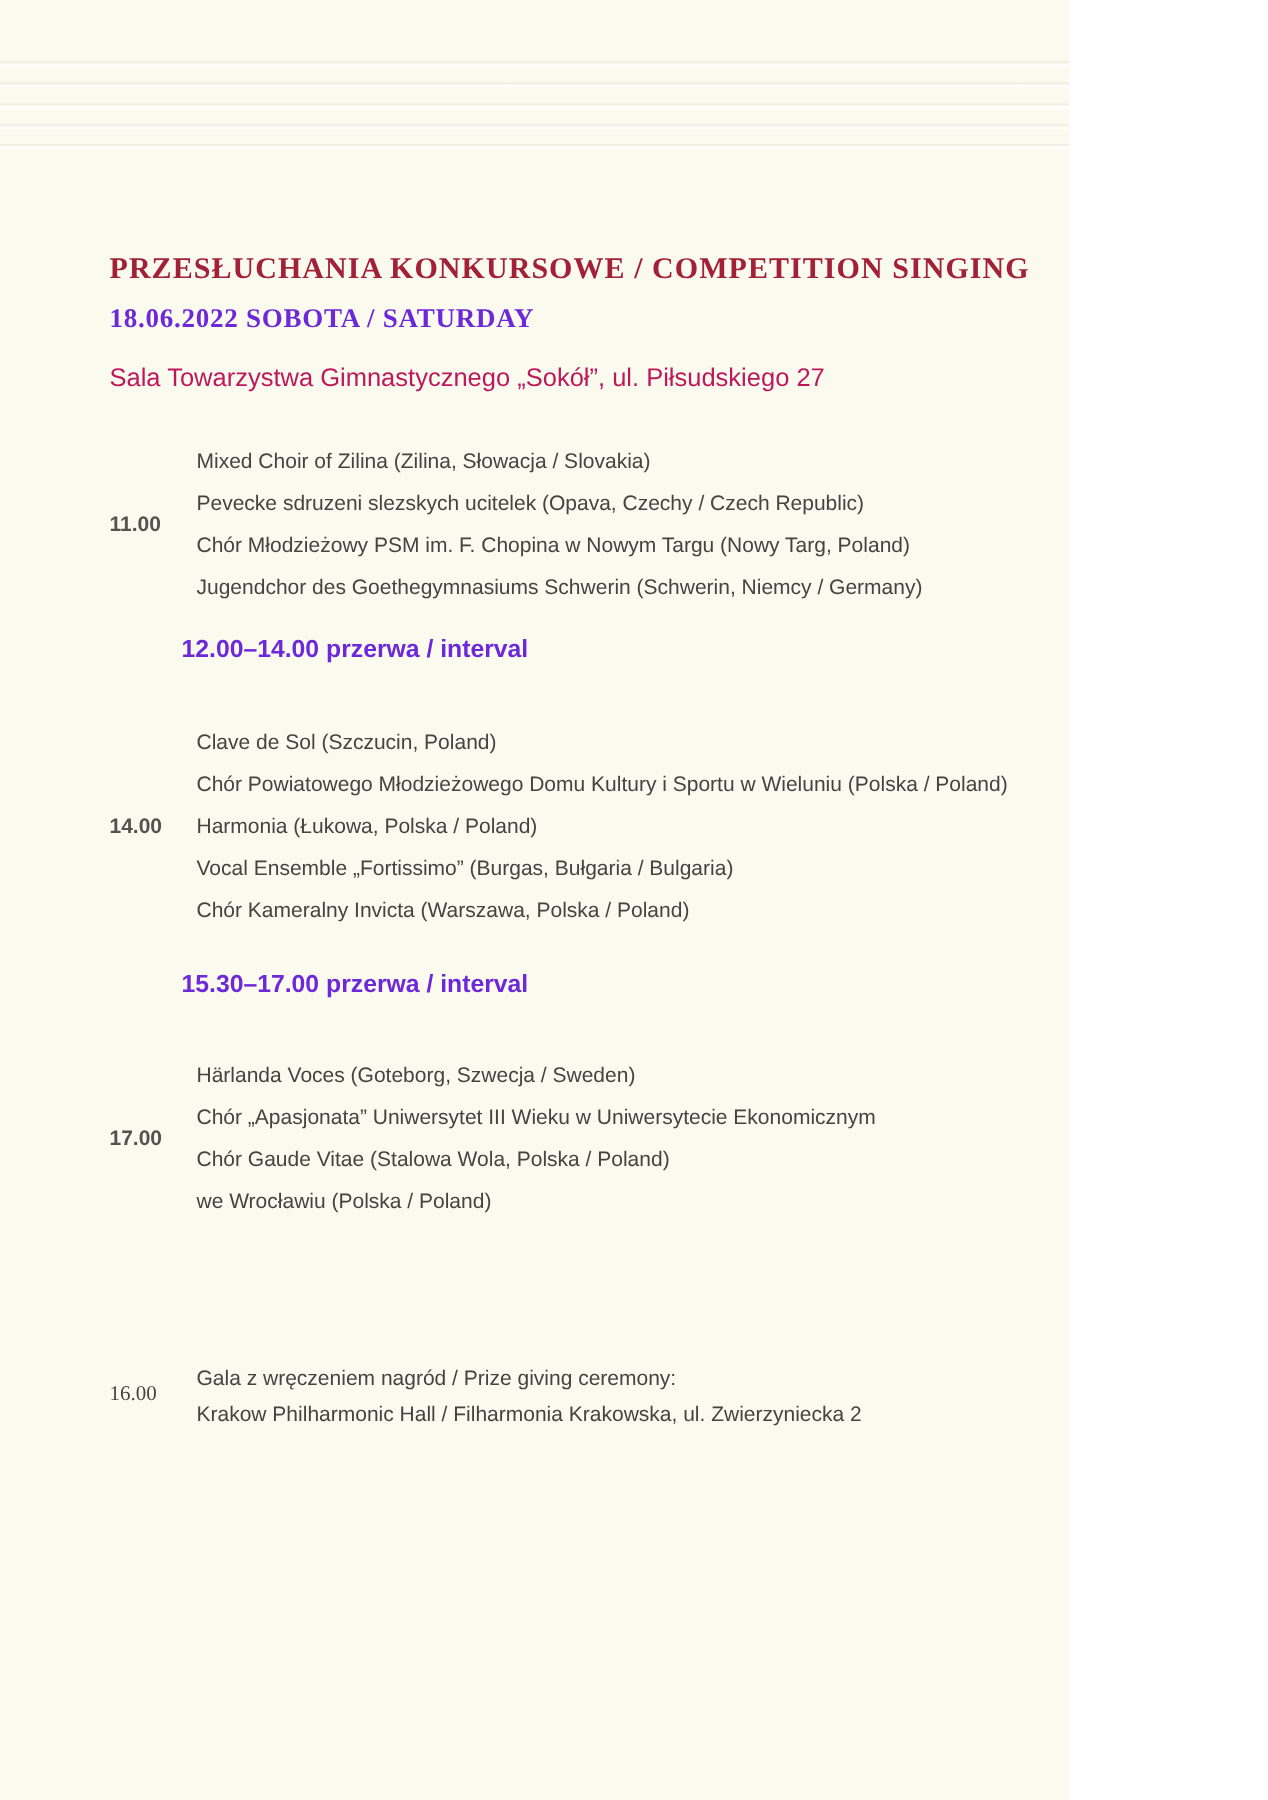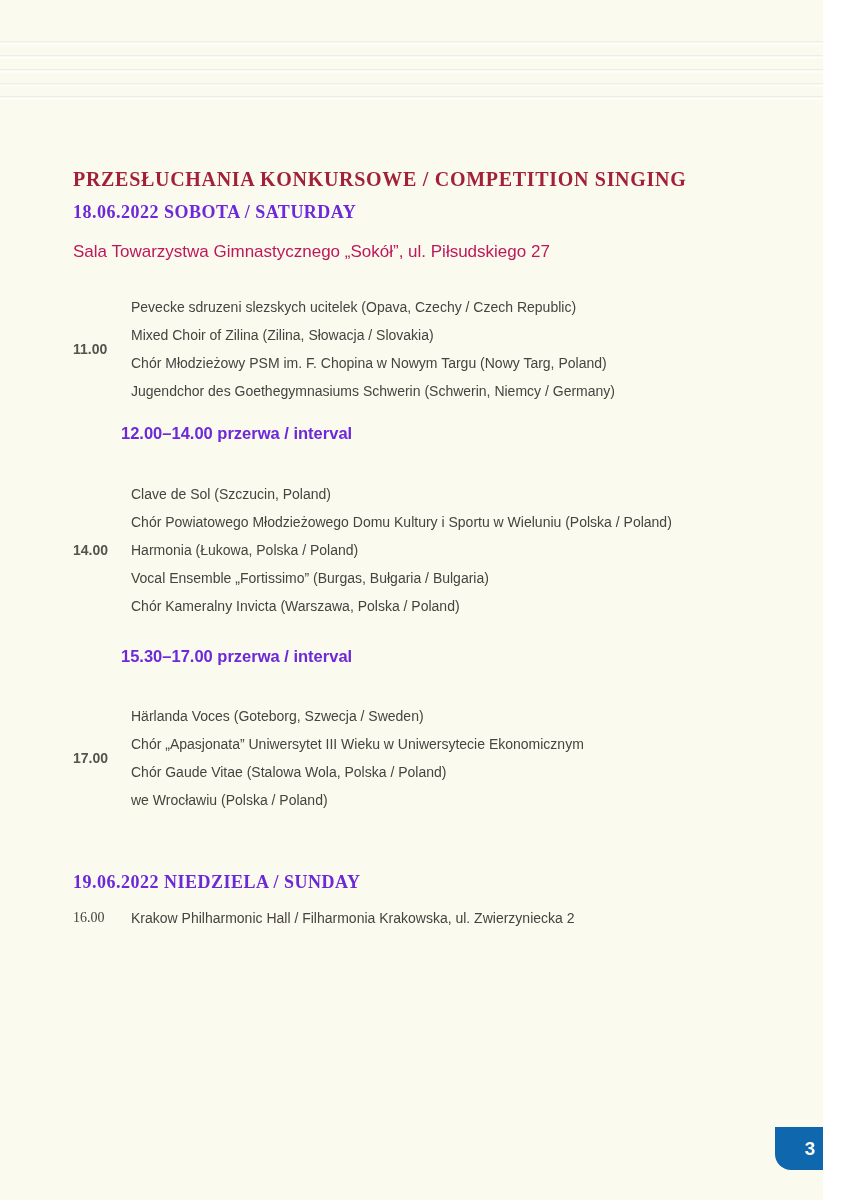--- a/index.html
+++ b/index.html
@@ -1,18 +1,18 @@
 <!DOCTYPE html>
 <html><head>
 <meta charset="utf-8">
 <style>
   html, body { margin: 0; padding: 0; }
   .page {
     position: relative;
-    width: 823px;
+    width: 713px;
     height: 1200px;
     background: #fbfaee;
     font-family: "Liberation Sans", sans-serif;
     color: #454440;
     overflow: hidden;
   }
   .staff-line {
     position: absolute;
     left: 0; right: 0;
     height: 4px;
@@ -99,22 +99,22 @@
 
   <h1 class="doc-title">PRZESŁUCHANIA KONKURSOWE / COMPETITION SINGING</h1>
 
   <h2 class="day-heading" style="top:202px">18.06.2022 SOBOTA / SATURDAY</h2>
 
   <p class="venue">Sala Towarzystwa Gimnastycznego „Sokół”, ul. Piłsudskiego 27</p>
 
   <div class="slot" style="top:293px">
     <div class="time">11.00</div>
     <div class="lines">
+      <div>Mixed Choir of Zilina (Zilina, Słowacja / Slovakia)</div>
       <div>Pevecke sdruzeni slezskych ucitelek (Opava, Czechy / Czech Republic)</div>
-      <div>Mixed Choir of Zilina (Zilina, Słowacja / Slovakia)</div>
       <div>Chór Młodzieżowy PSM im. F. Chopina w Nowym Targu (Nowy Targ, Poland)</div>
       <div>Jugendchor des Goethegymnasiums Schwerin (Schwerin, Niemcy / Germany)</div>
     </div>
   </div>
 
   <div class="interval" style="top:424px">12.00–14.00 przerwa / interval</div>
 
   <div class="slot" style="top:480px">
     <div class="time">14.00</div>
     <div class="lines">
@@ -131,25 +131,25 @@
   <div class="slot" style="top:702px">
     <div class="time">17.00</div>
     <div class="lines">
       <div>Härlanda Voces (Goteborg, Szwecja / Sweden)</div>
       <div>Chór „Apasjonata” Uniwersytet III Wieku w Uniwersytecie Ekonomicznym</div>
       <div>Chór Gaude Vitae (Stalowa Wola, Polska / Poland)</div>
       <div>we Wrocławiu (Polska / Poland)</div>
     </div>
   </div>
 
-  <h2 class="day-heading" style="top:872px">19.06.2022 NIEDZIELA / SUNDAY</h2>
 
   <div class="slot tight" style="top:906px">
     <div class="time regular">16.00</div>
     <div class="lines">
+      <div>Gala z wręczeniem nagród / Prize giving ceremony:</div>
       <div>Krakow Philharmonic Hall / Filharmonia Krakowska, ul. Zwierzyniecka 2</div>
     </div>
   </div>
 
   <div class="pagenum-box">
     <span>3</span>
   </div>
 
 </div>
 

